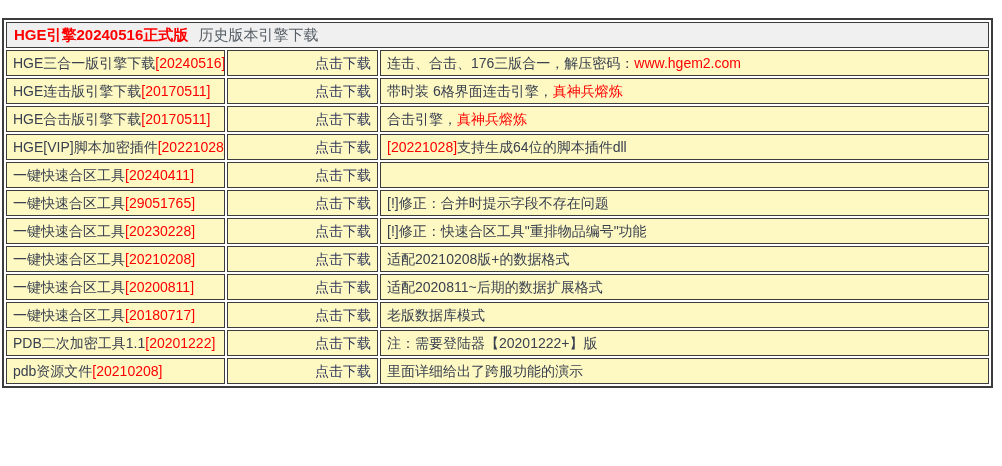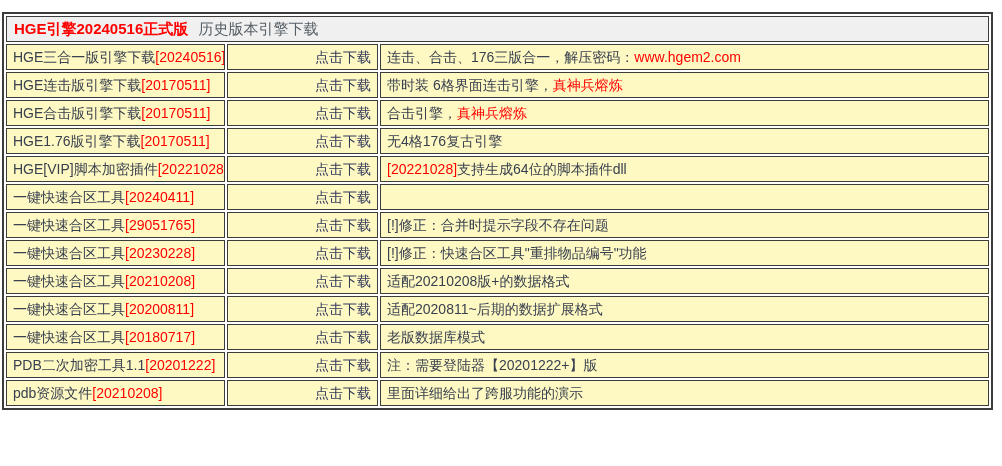--- a/index.html
+++ b/index.html
@@ -15,21 +15,21 @@
   html, body {
     margin: 0; padding: 0;
     width: 1002px; height: 466px;
     background: var(--page-bg);
     font-family: "Liberation Sans", "DejaVu Sans", sans-serif;
   }
   table.dl-table {
     border-collapse: separate;
     border-spacing: 2px;
     border: 2px solid var(--border);
-    margin: 12px 0 0 2px;
+    margin: 18px 0 0 2px;
     width: 991px;
     table-layout: fixed;
     background: var(--page-bg);
   }
   td {
     border: 1px solid var(--border);
     height: 24px;
     padding: 1px 6px;
     background: #fef9c3;
     color: var(--text);
@@ -80,25 +80,20 @@
         <td class="name"><span>HGE连击版引擎下载</span><span class="red">[20170511]</span></td>
         <td class="dl"><a href="#">点击下载</a></td>
         <td class="desc"><span>带时装 6格界面连击引擎，</span><span class="red">真神兵熔炼</span></td>
       </tr>
       <tr>
         <td class="name"><span>HGE合击版引擎下载</span><span class="red">[20170511]</span></td>
         <td class="dl"><a href="#">点击下载</a></td>
         <td class="desc"><span>合击引擎，</span><span class="red">真神兵熔炼</span></td>
       </tr>
       <tr>
-        <td class="name"><span>HGE1.76版引擎下载</span><span class="red">[20170511]</span></td>
-        <td class="dl"><a href="#">点击下载</a></td>
-        <td class="desc"><span>无4格176复古引擎</span></td>
-      </tr>
-      <tr>
         <td class="name"><span>HGE[VIP]脚本加密插件</span><span class="red">[20221028]</span></td>
         <td class="dl"><a href="#">点击下载</a></td>
         <td class="desc"><span class="red">[20221028]</span><span>支持生成64位的脚本插件dll</span></td>
       </tr>
       <tr>
         <td class="name"><span>一键快速合区工具</span><span class="red">[20240411]</span></td>
         <td class="dl"><a href="#">点击下载</a></td>
         <td class="desc"></td>
       </tr>
       <tr>

